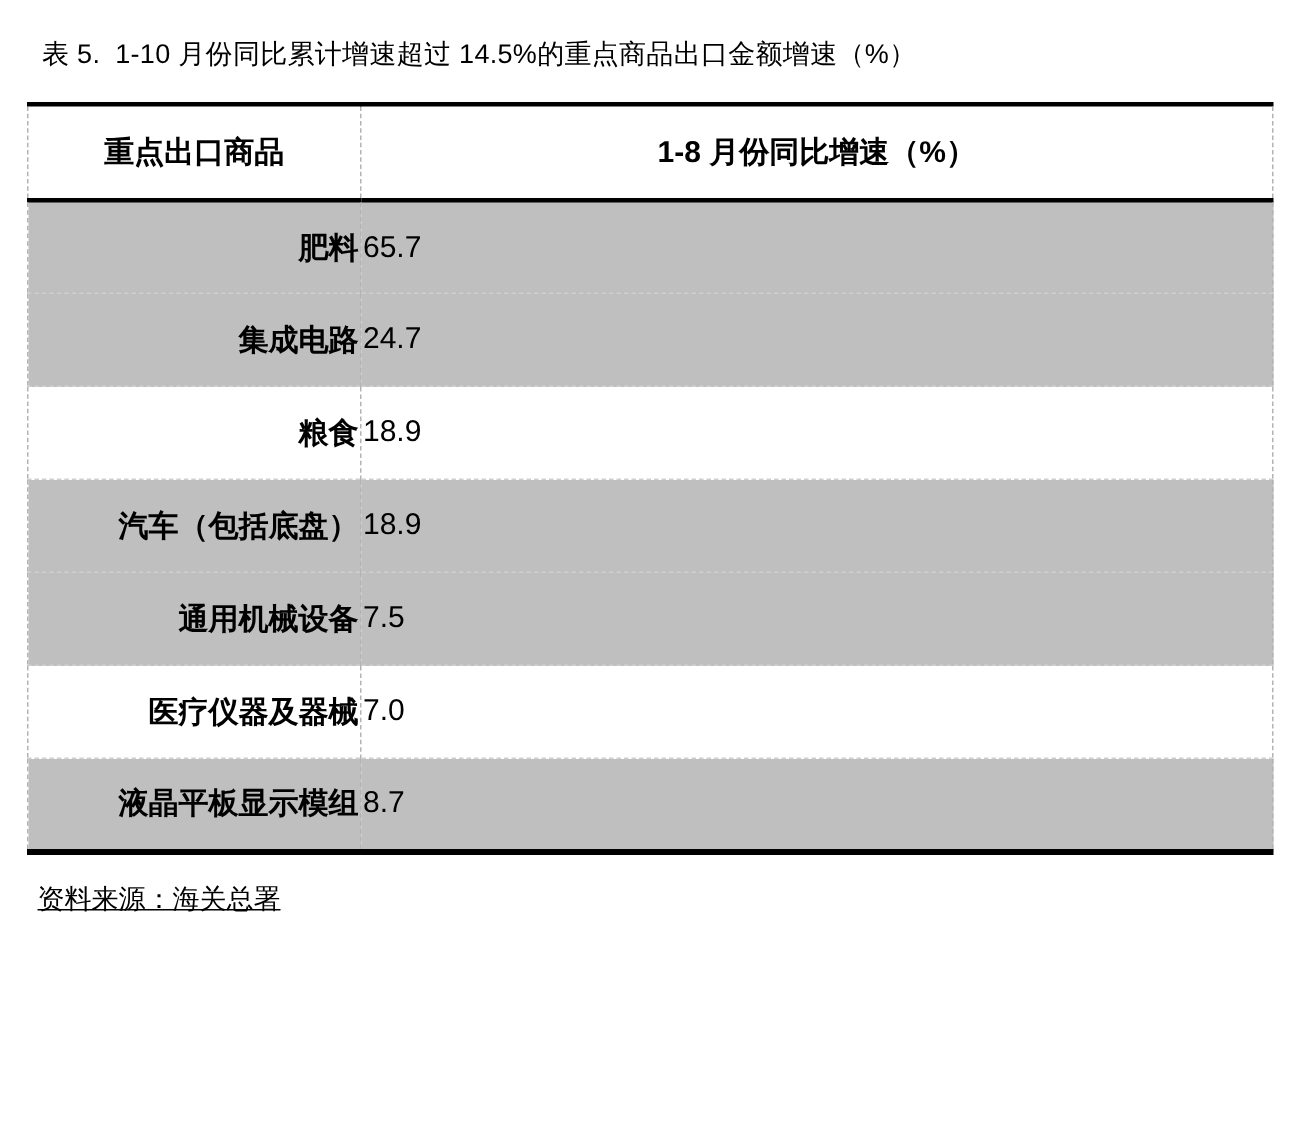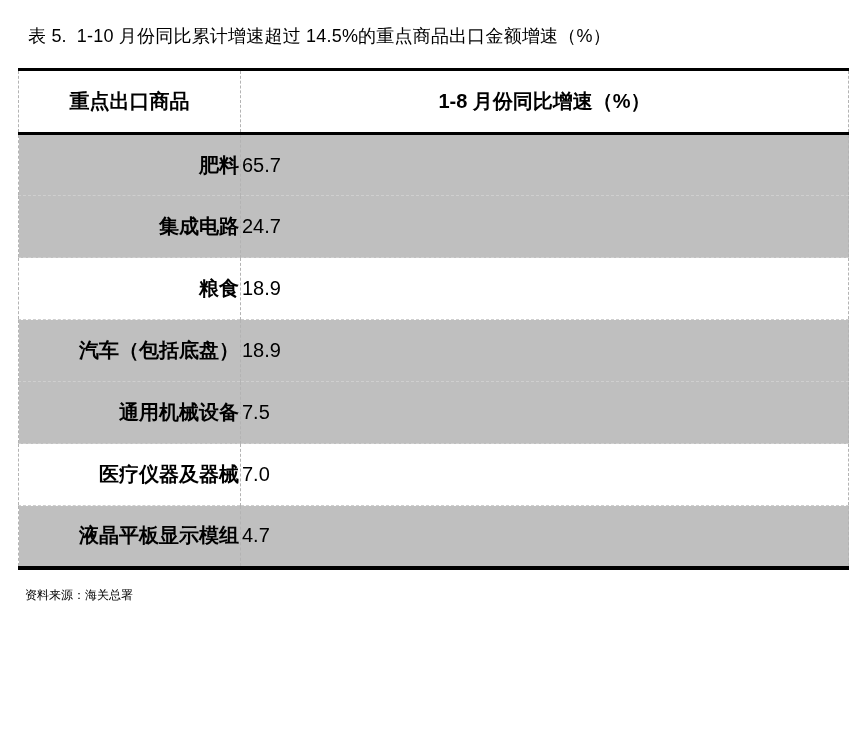--- a/index.html
+++ b/index.html
@@ -70,22 +70,23 @@
     vertical-align: middle;
     white-space: nowrap;
   }
   td.value {
     font-size: 20px;
     font-weight: 400;
     vertical-align: middle;
   }
   .source-note {
     margin: 17px 0 0 25px;
-    font-size: 12px;
+    font-size: 18px;
     font-weight: 400;
+    text-decoration: underline;
   }
 </style>
 </head>
 <body>
 
 <div class="page">
 
   <div class="title">
     <span class="title-prefix">表 5.</span><span>1-10 月份同比累计增速超过 14.5%的重点商品出口金额增速（%）</span>
   </div>
@@ -122,21 +123,21 @@
           <tr class="shade">
             <td class="name">通用机械设备</td>
             <td class="value">7.5</td>
           </tr>
           <tr>
             <td class="name">医疗仪器及器械</td>
             <td class="value">7.0</td>
           </tr>
           <tr class="shade">
             <td class="name">液晶平板显示模组</td>
-            <td class="value">4.7</td>
+            <td class="value">8.7</td>
           </tr>
         </tbody>
     </table>
   </div>
 
   <div class="source-note">资料来源：海关总署</div>
 
 </div>
 
 </body></html>

